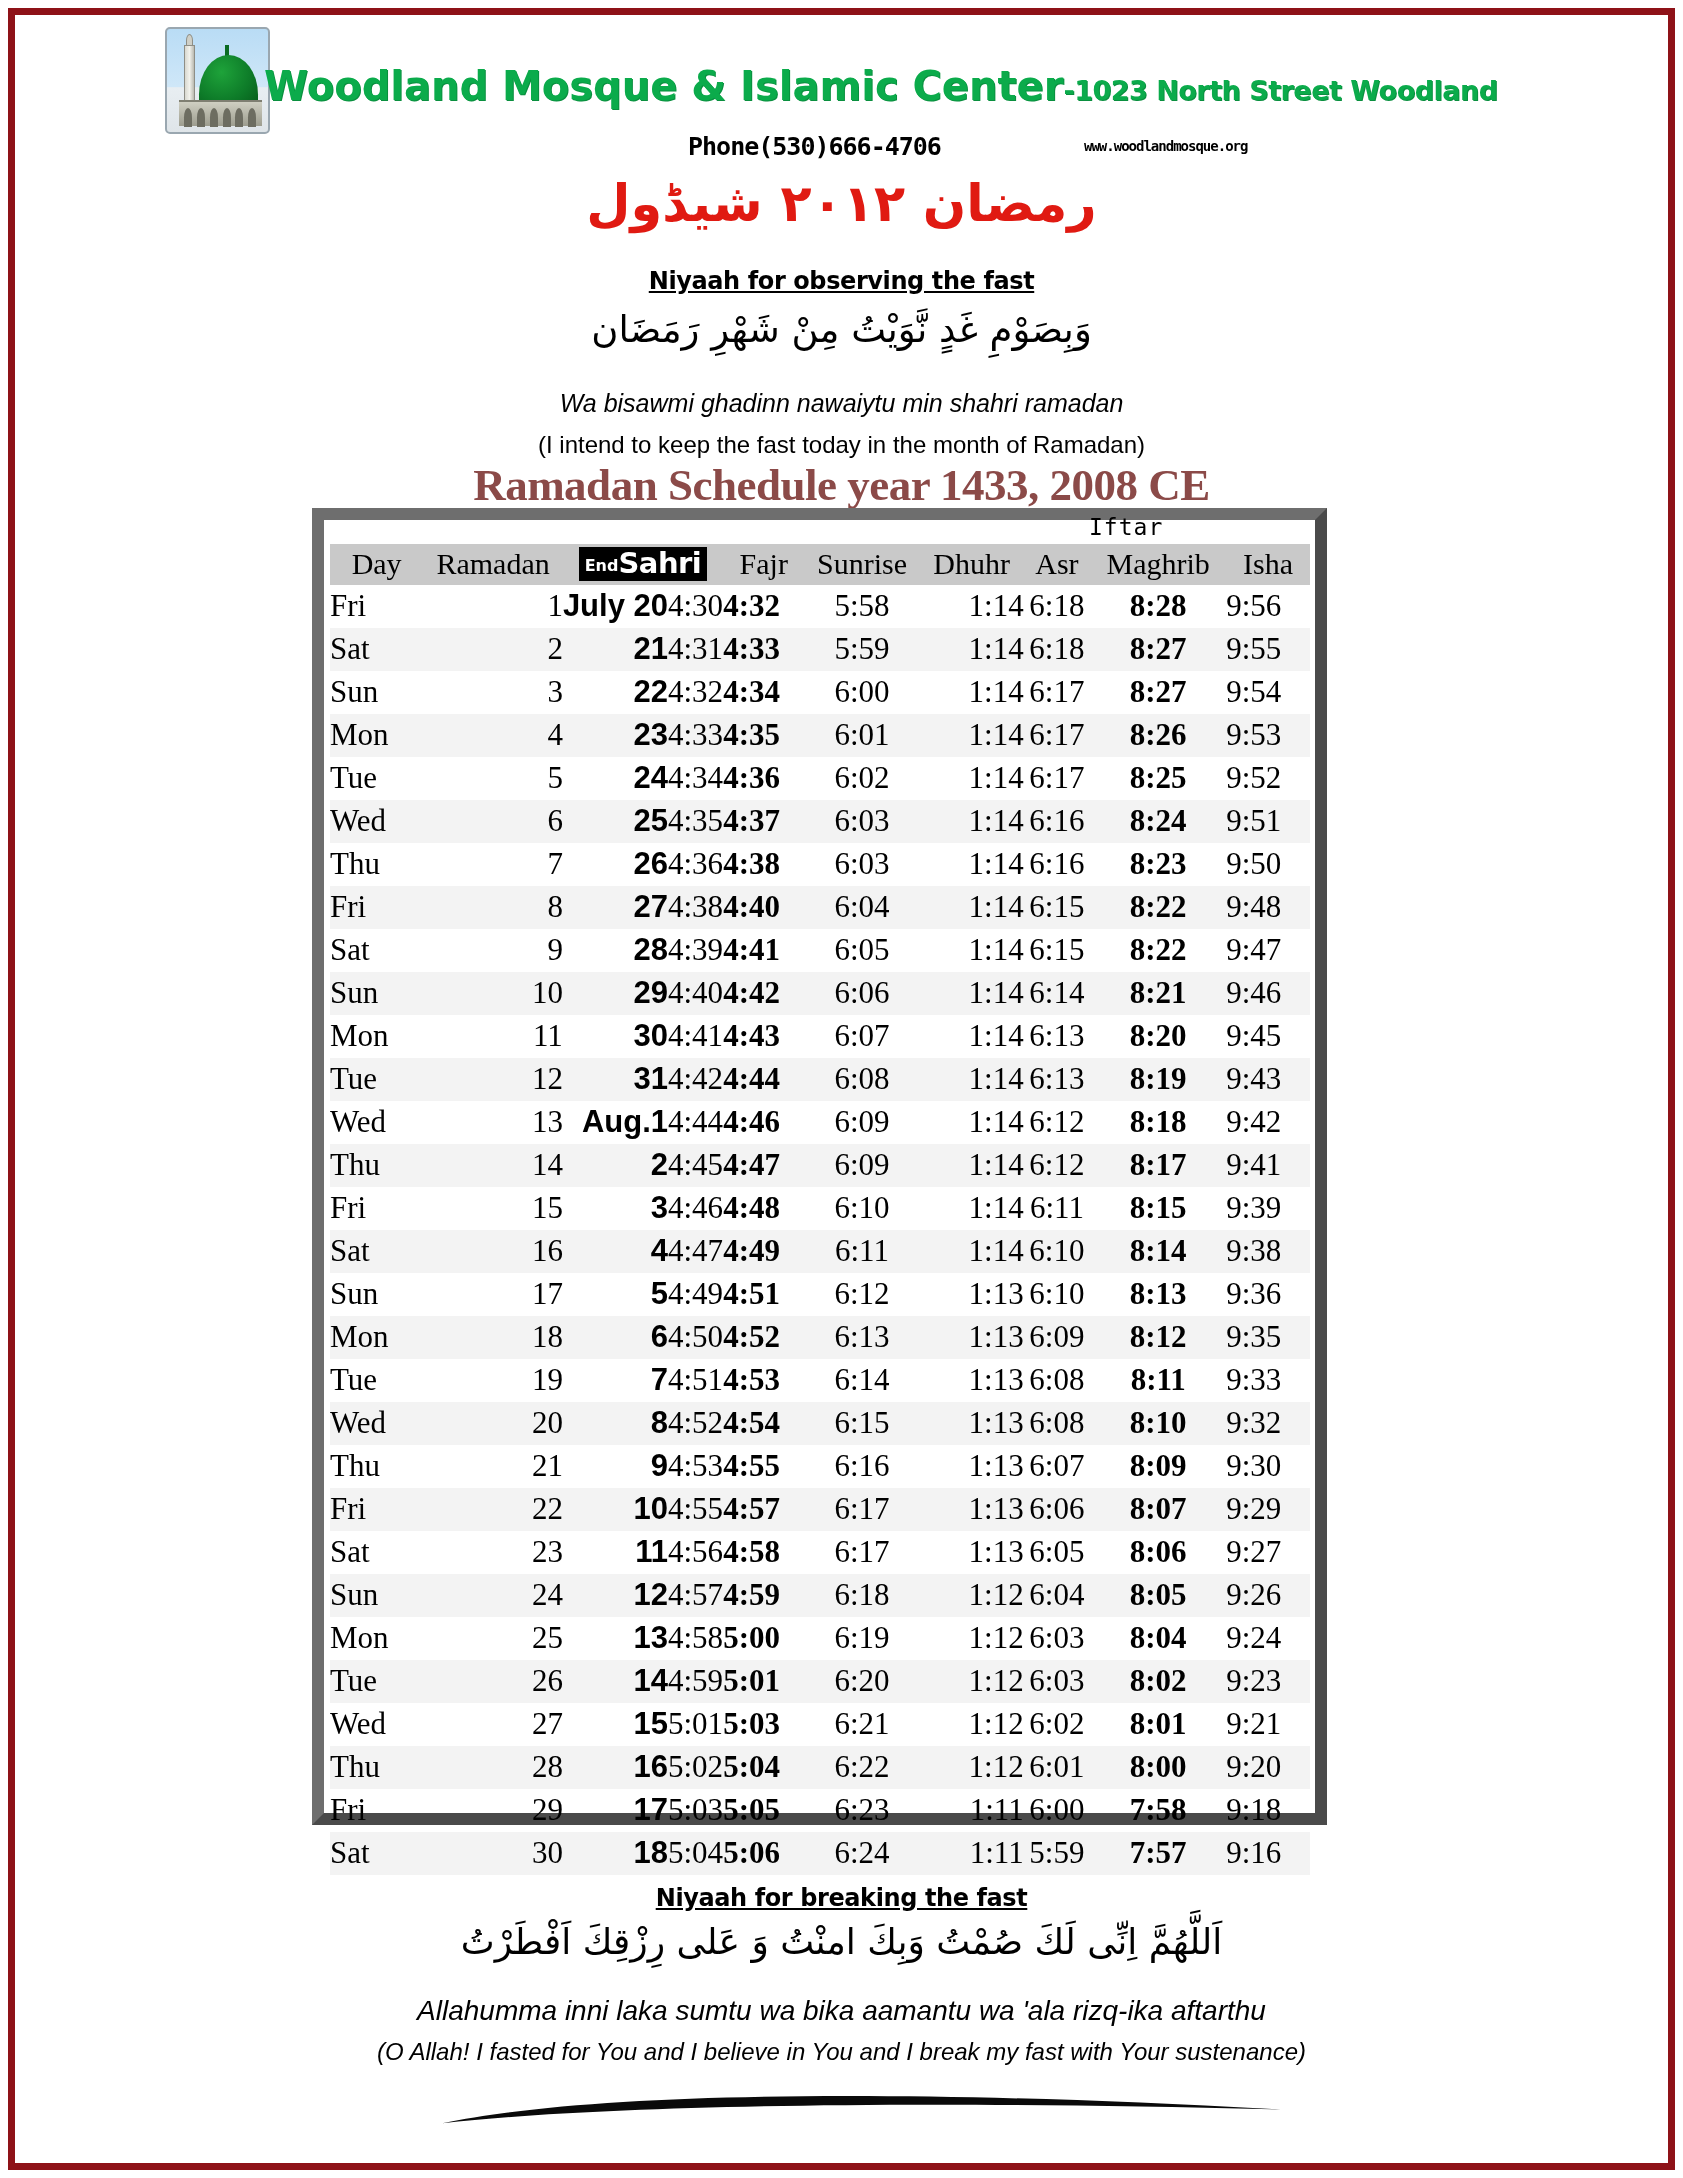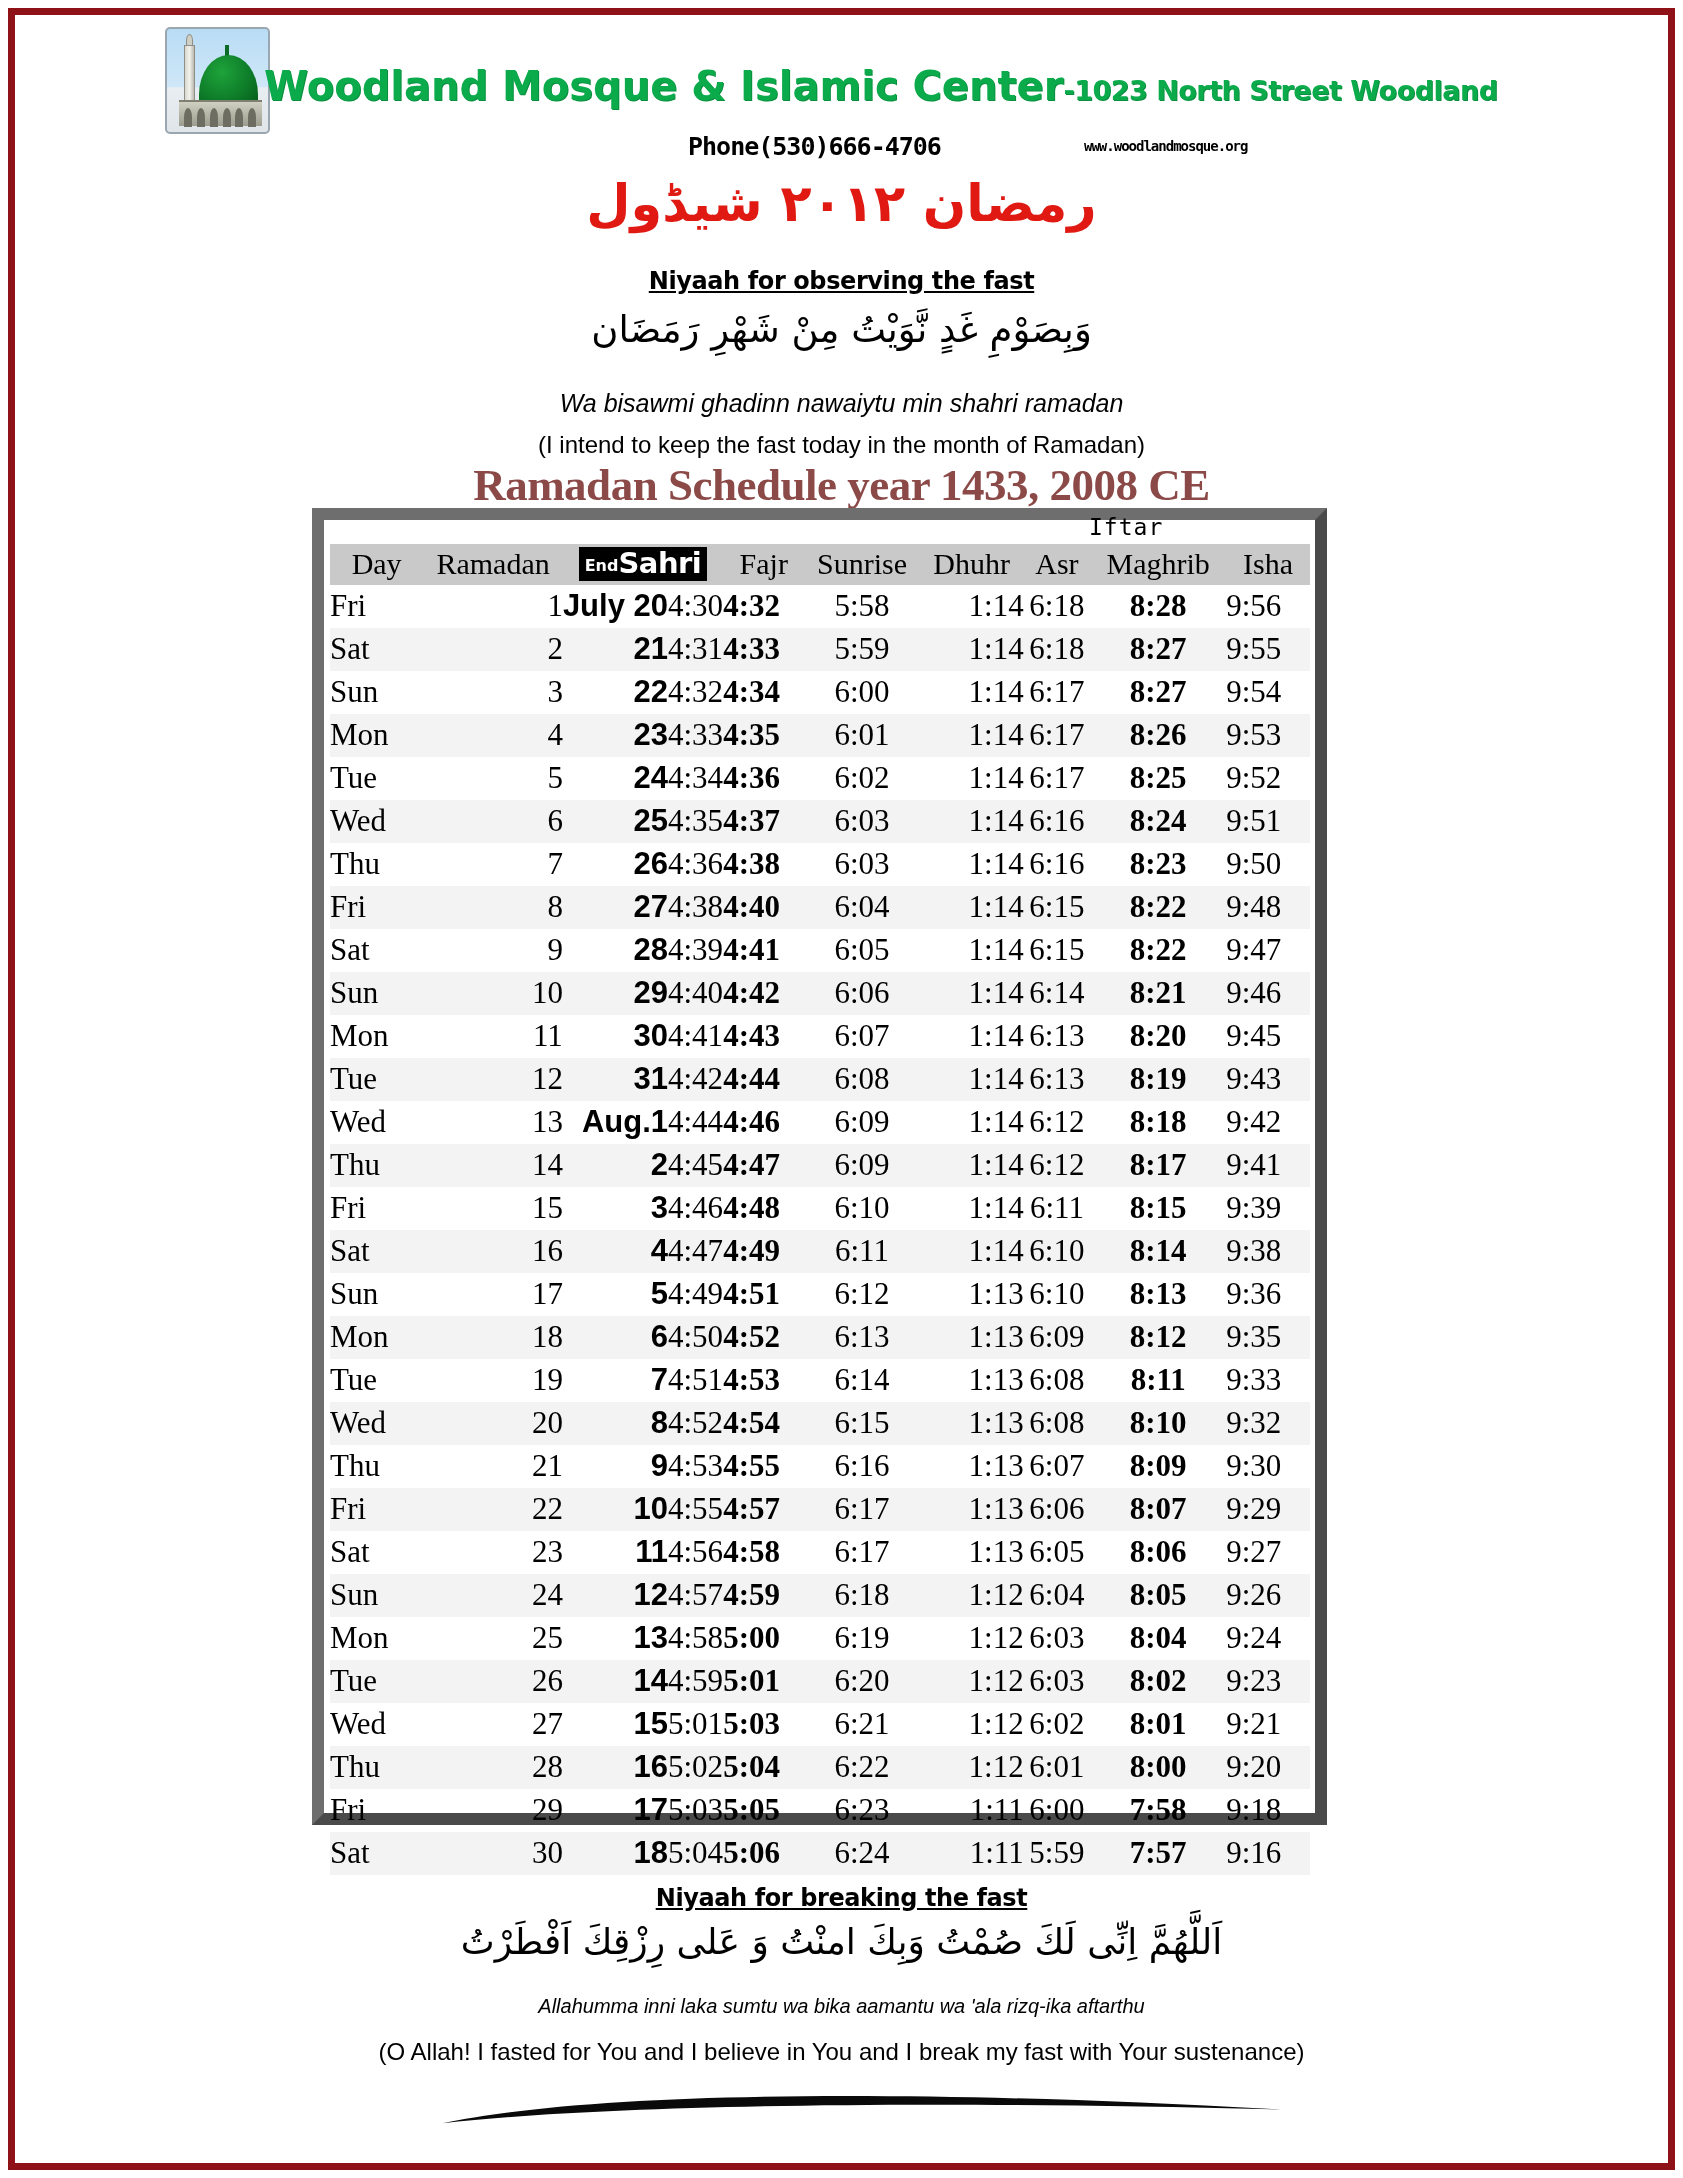--- a/index.html
+++ b/index.html
@@ -318,32 +318,33 @@
     direction: rtl;
   }
 
   #niyaah-bottom-translit {
     position: absolute;
     left: 0; top: 1980px;
     width: 100%;
     text-align: center;
     font-family: "Liberation Sans", sans-serif;
     font-style: italic;
-    font-size: 20px;
+    font-size: 28px;
     color: #000;
   }
 
   #niyaah-bottom-translation {
     position: absolute;
     left: 0; top: 2023px;
     width: 100%;
     text-align: center;
     font-family: "Liberation Sans", sans-serif;
     font-size: 24px;
     color: #000;
+    font-style: italic;
   }
 
   
   #swoosh {
     position: absolute;
     left: 416px; top: 2069px;
     width: 861px; height: 53px;
   }
 </style>
 </head>

